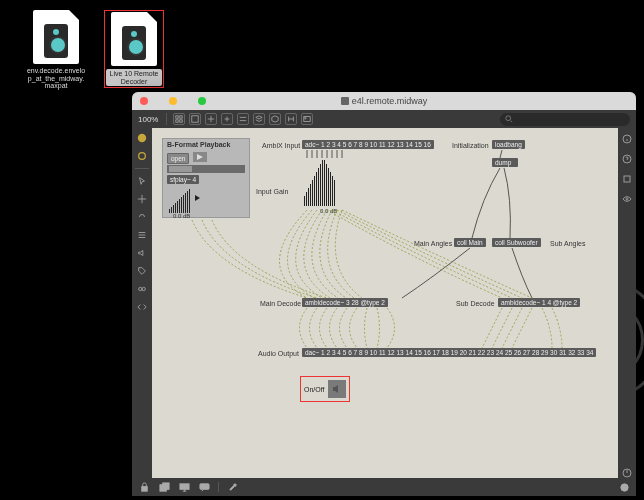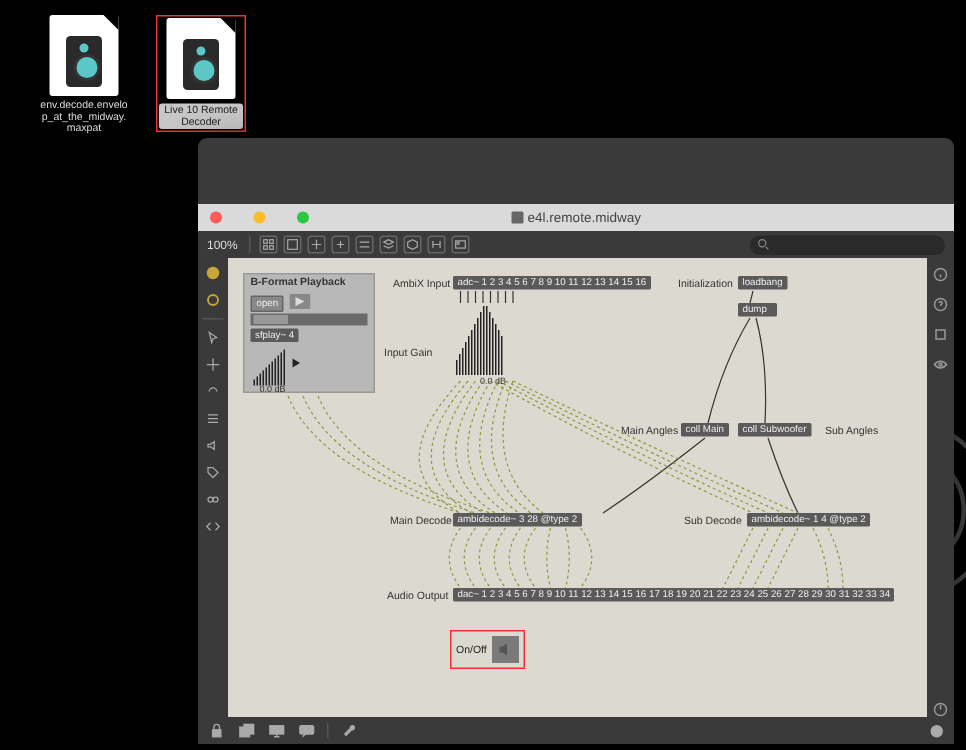--- a/index.html
+++ b/index.html
@@ -10,21 +10,21 @@
 .file-icon .page::before{content:"";position:absolute;top:0;right:0;width:0;height:0;border-left:10px solid transparent;border-top:10px solid #000;}
 .file-icon .speaker{position:absolute;top:14px;left:11px;width:24px;height:34px;background:#2a2a2a;border-radius:3px;}
 .file-icon .speaker::before{content:"";position:absolute;top:5px;left:9px;width:6px;height:6px;border-radius:50%;background:#5bc8c8;}
 .file-icon .speaker::after{content:"";position:absolute;bottom:4px;left:5px;width:14px;height:14px;border-radius:50%;background:#5bc8c8;border:2px solid #333;}
 .file-icon .label{color:#dcdcdc;font-size:7px;line-height:1.1;margin-top:3px;word-break:break-word;}
 .file-icon.sel{outline:1.5px solid #e33;outline-offset:-1px;padding:2px;}
 .file-icon.sel .label{background:#c8c8c8;color:#222;border-radius:2px;padding:1px 2px;}
 .bg-arcs{position:absolute;right:-40px;top:260px;width:160px;height:160px;}
 .bg-arcs .arc{position:absolute;border:3px solid #444;border-radius:50%;}
 .window{position:absolute;left:132px;top:92px;width:504px;height:404px;background:#3a3a3a;border-radius:6px 6px 0 0;box-shadow:0 8px 30px rgba(0,0,0,.5);display:flex;flex-direction:column;overflow:hidden;}
-.titlebar{height:18px;background:#dadada;display:flex;align-items:center;padding:0 8px;gap:21px;position:relative;margin-top:44px;}
+.titlebar{height:18px;background:#dadada;display:flex;align-items:center;padding:0 8px;gap:21px;position:relative;}
 .tl-dot{width:8px;height:8px;border-radius:50%;}
 .tl-red{background:#fc5b57;}
 .tl-yel{background:#fdbc2e;}
 .tl-grn{background:#28c840;}
 .titlebar .title{position:absolute;left:0;right:0;text-align:center;font-size:9px;color:#444;display:flex;align-items:center;justify-content:center;gap:3px;}
 .titlebar .title::before{content:"";width:8px;height:8px;background:#666;border-radius:1px;}
 .toolbar{height:18px;background:#3a3a3a;display:flex;align-items:center;padding:0 6px;gap:4px;}
 .toolbar .zoom{color:#ddd;font-size:8px;display:flex;align-items:center;gap:2px;}
 .toolbar .sep{width:1px;height:12px;background:#555;margin:0 2px;}
 .toolbar .tbtn{width:12px;height:12px;border:1px solid #666;border-radius:2px;display:flex;align-items:center;justify-content:center;}

